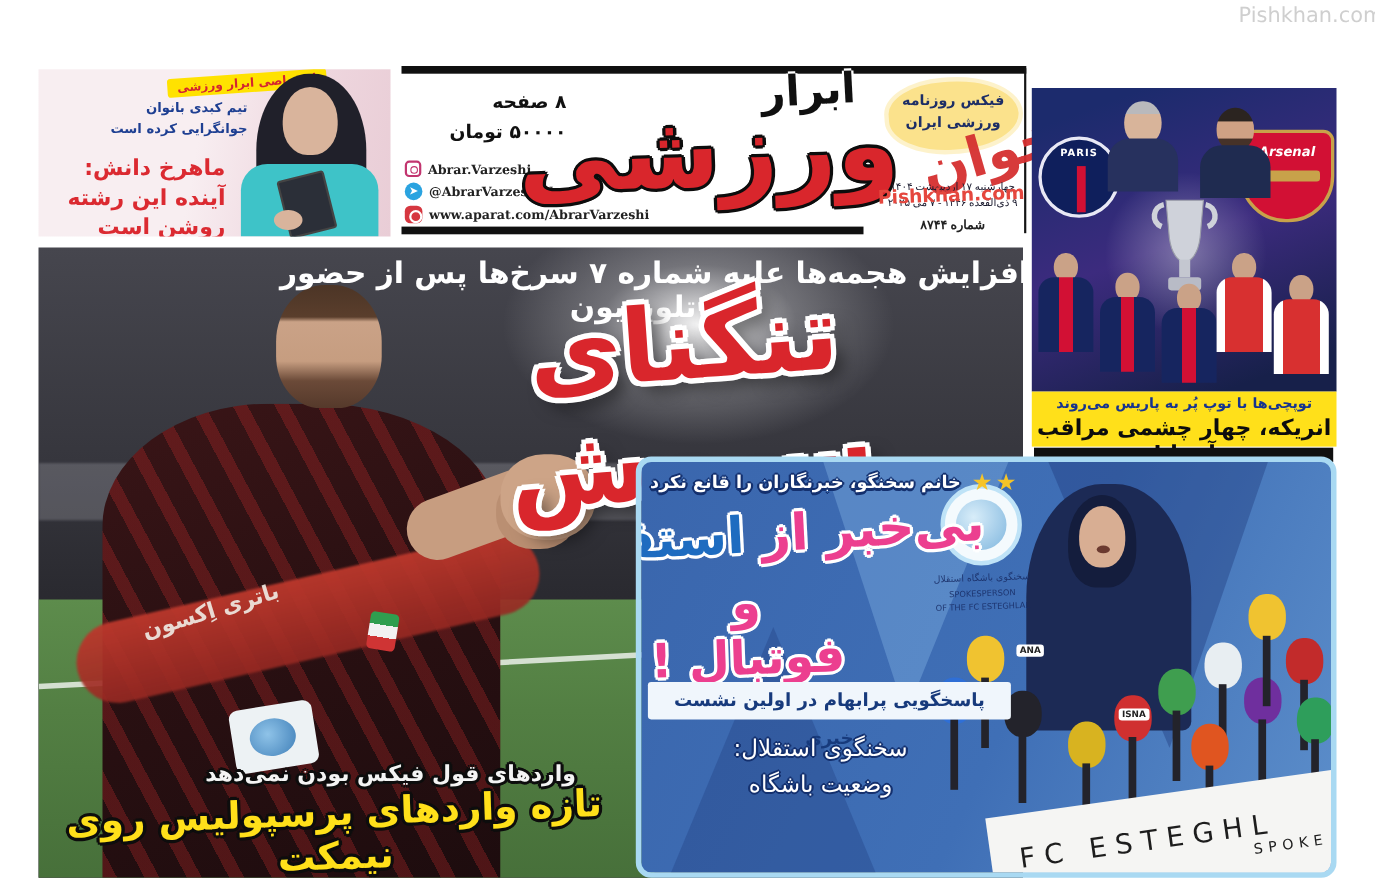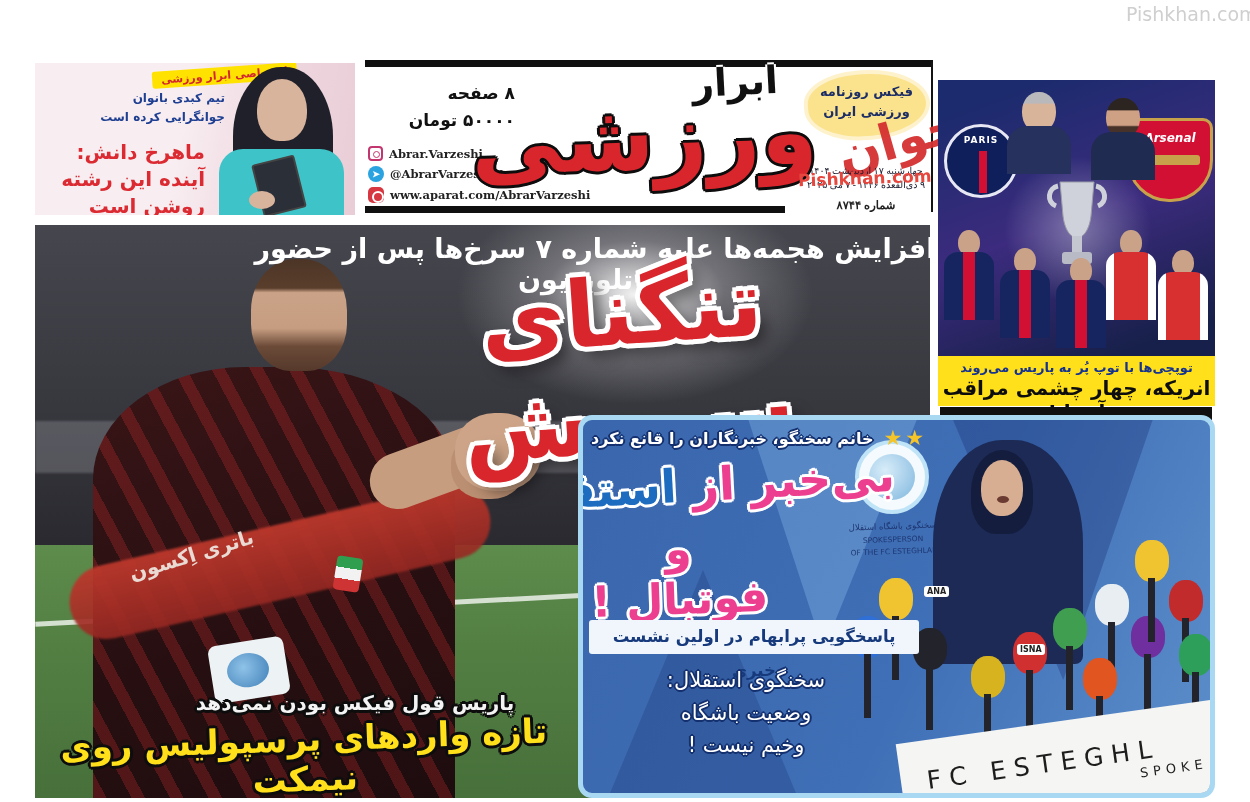--- a/index.html
+++ b/index.html
@@ -300,21 +300,21 @@
     <div class="pl-sash"></div>
     <div class="pl-head"></div>
     <div class="pl-arm"></div>
     <div class="pl-hands"></div>
     <div class="pl-sponsor">باتری اِکسون</div>
     <div class="pl-flag"></div>
     <div class="pl-patch"></div>
 
     <div class="lead-kicker">افزایش هجمه‌ها علیه شماره ۷ سرخ‌ها پس از حضور در تلویزیون</div>
     <div class="lead-head ts-w-big">تنگنای سروش</div>
-    <div class="sub-kicker ts-k">پاریس قول فیکس بودن نمی‌دهد</div>
+    <div class="sub-kicker ts-k">واردهای قول فیکس بودن نمی‌دهد</div>
     <div class="sub-head ts-k">تازه واردهای پرسپولیس روی نیمکت</div>
   </div>
 
   <div class="est">
     <div class="est-star s1"></div>
     <div class="est-star s2"></div>
     <div class="est-star s3"></div>
 
     <div class="woman">
       <div class="w-chador"></div>
@@ -359,17 +359,16 @@
     <div class="desk">
       <div class="d1">FC ESTEGHL</div>
       <div class="d2">SPOKE</div>
     </div>
 
     <div class="est-strap">پاسخگویی پرابهام در اولین نشست خبری</div>
 
     <div class="est-quote ts-n">
       <span>سخنگوی استقلال:</span><br>
       <span>وضعیت باشگاه</span><br>
-      <span>وخیم نیست !</span>
     </div>
   </div>
 
 </div>
 
 </body></html>

